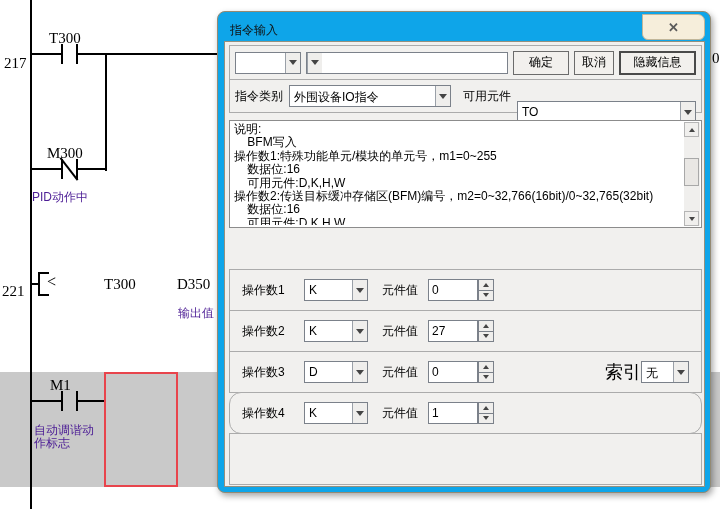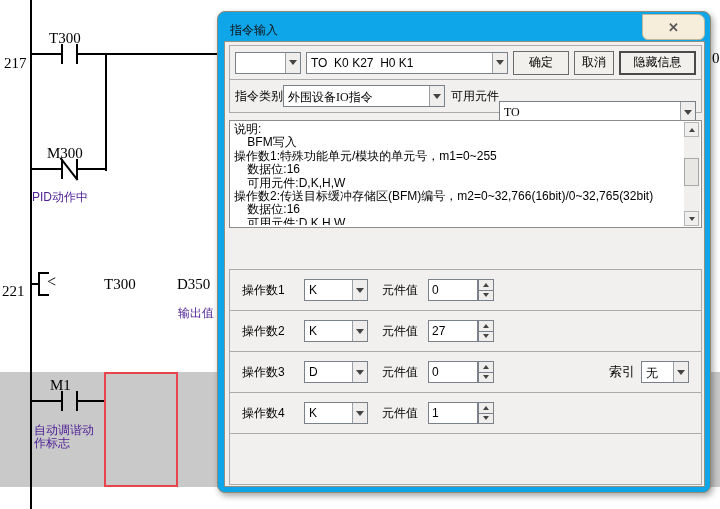--- a/index.html
+++ b/index.html
@@ -51,21 +51,21 @@
   .op-row{display:flex;align-items:center;padding:0 12px;}
   .op-label{width:62px;font-size:12px;}
   .type-combo{width:64px;}
   .val-label{margin-left:14px;width:46px;font-size:12px;}
   .val-input{width:50px;height:22px;border:1px solid #7B818A;background:#fff;font-size:12px;
              padding-left:3px;font-family:"Liberation Sans",sans-serif;}
   .spin{width:16px;height:22px;display:flex;flex-direction:column;}
   .spin .sbtn{flex:1;background:#EFEEEC;border:1px solid #7B818A;display:flex;align-items:center;justify-content:center;}
   .spin .sbtn.dn{border-top:none;}
   .idx-group{margin-left:auto;display:flex;align-items:center;}
-  .idx-label{font-size:13px;margin-right:6px;}
+  .idx-label{font-size:18px;}
   .idx-combo{width:48px;}
 </style>
 </head>
 <body>
 
 <div class="screen">
 
   <div class="gray-band"></div>
 
   <div class="lline" style="left:30px;top:0;width:2px;height:509px;"></div>
@@ -116,31 +116,30 @@
     <div class="dlg-body">
 
       <div class="gbox flexrow" style="top:3px;height:35px;gap:5px;">
         <div class="combo" style="width:66px;">
           <div class="val"></div>
           <div class="cbtn">
               <div class="tri-d"></div>
             </div>
         </div>
         <div class="combo" style="flex:1;">
-          <div class="val">TO  K0 K27  H0 K1</div>
           <div class="cbtn">
               <div class="tri-d"></div>
             </div>
         </div>
         <div class="btn" style="width:56px;">确定</div>
         <div class="btn" style="width:40px;">取消</div>
         <div class="btn default" style="width:77px;">隐藏信息</div>
       </div>
 
-      <div class="gbox flexrow" style="top:37px;height:34px;gap:0;font-family:Liberation Serif, serif;">
+      <div class="gbox flexrow" style="top:37px;height:34px;gap:6px;">
         <div class="lbl">指令类别</div>
         <div class="combo" style="width:162px;">
           <div class="val">外围设备IO指令</div>
           <div class="cbtn">
               <div class="tri-d"></div>
             </div>
         </div>
         <div class="lbl" style="margin-left:6px;">可用元件</div>
         <div class="combo" style="flex:1;margin-top:32px;">
           <div class="val">TO</div>
@@ -234,21 +233,21 @@
           <div class="idx-label">索引</div>
           <div class="combo idx-combo">
             <div class="val">无</div>
             <div class="cbtn">
                 <div class="tri-d"></div>
               </div>
           </div>
         </div>
       </div>
 
-      <div class="gbox op-row" style="top:350px;height:42px;">
+      <div class="gbox op-row" style="top:350px;height:42px;border-radius:12px;">
         <div class="op-label">操作数4</div>
         <div class="combo type-combo">
           <div class="val">K</div>
           <div class="cbtn">
               <div class="tri-d"></div>
             </div>
         </div>
         <div class="val-label">元件值</div>
         <input class="val-input" value="1" style="">
         <div class="spin">

